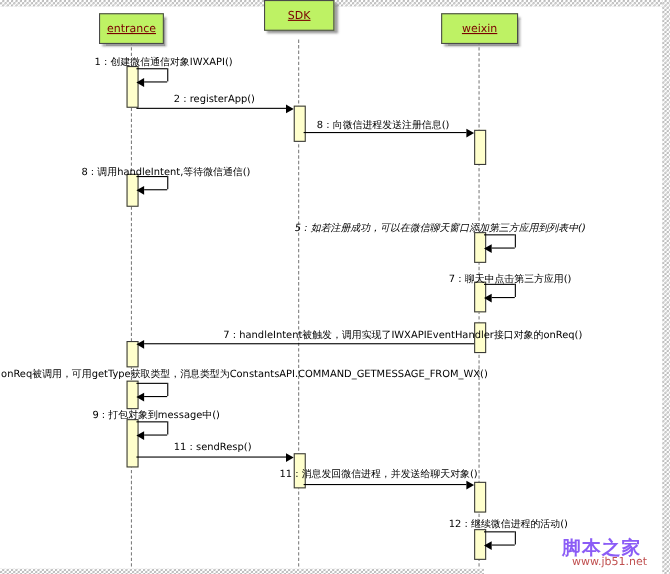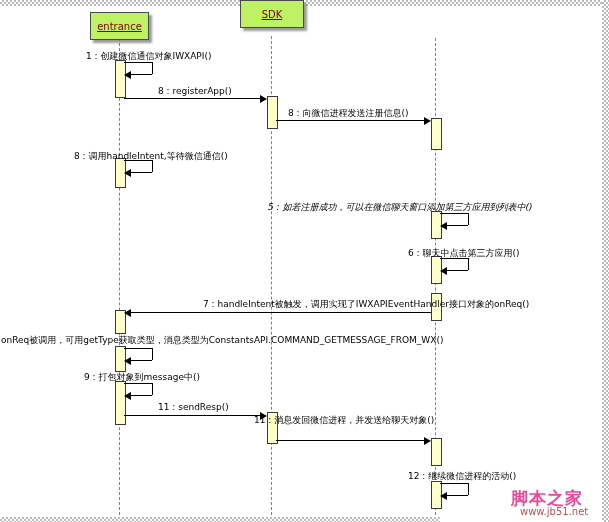--- a/index.html
+++ b/index.html
@@ -15,41 +15,44 @@
   .lifeline{position:absolute;width:0;border-left:1px dashed #808080;}
   .actor{position:absolute;height:26px;background:#bef264;border:1px solid #4a4a4a;
          box-shadow:3px 3px 2px rgba(130,130,130,.8);display:flex;align-items:center;justify-content:center;}
   .actor-name{color:#7a0000;text-decoration:underline;font-size:10px;}
   .activation{position:absolute;width:9px;background:#ffffcc;border:1px solid #3a3a3a;}
   .hline{position:absolute;height:1px;background:#000;}
   .vline{position:absolute;width:1px;background:#000;}
   .arrow-r{position:absolute;width:0;height:0;border-top:4px solid transparent;border-bottom:4px solid transparent;border-left:7px solid #000;}
   .arrow-l{position:absolute;width:0;height:0;border-top:4px solid transparent;border-bottom:4px solid transparent;border-right:7px solid #000;}
   .msg-label{position:absolute;white-space:nowrap;}
-  #wm-title{position:absolute;left:511px;top:487px;font-size:17px;font-weight:bold;color:#ec4899;letter-spacing:1px;}
+  #wm-title{position:absolute;left:511px;top:487px;font-size:17px;font-weight:bold;color:#8b5cf6;letter-spacing:1px;}
   #wm-url{position:absolute;left:520px;top:506px;font-size:10px;color:#c05050;}
 </style>
 </head>
 <body>
 
 <div id="diagram">
 
   <div class="dither dither-top"></div>
   <div class="dither dither-right"></div>
   <div class="dither dither-bottom"></div>
 
   <div class="lifeline" style="left:119px;top:38px;height:477px;"></div>
   <div class="lifeline" style="left:271px;top:36px;height:479px;"></div>
   <div class="lifeline" style="left:435px;top:38px;height:477px;"></div>
 
   <div class="actor" style="left:90px;top:12px;width:57px;">
     <span class="actor-name">entrance</span>
   </div>
   <div class="actor" style="left:240px;top:0;width:62px;">
     <span class="actor-name">SDK</span>
+  </div>
+  <div class="actor" style="left:401px;top:12px;width:68px;">
+    <span class="actor-name">weixin</span>
   </div>
 
   <div class="activation" style="left:115px;top:60px;height:36px;"></div>
   <div class="activation" style="left:115px;top:158px;height:28px;"></div>
   <div class="activation" style="left:115px;top:310px;height:22px;"></div>
   <div class="activation" style="left:115px;top:346px;height:24px;"></div>
   <div class="activation" style="left:115px;top:381px;height:42px;"></div>
 
   <div class="activation" style="left:267px;top:96px;height:31px;"></div>
   <div class="activation" style="left:267px;top:412px;height:30px;"></div>
@@ -63,21 +66,21 @@
 
   <div>
     <div class="msg-label" style="left:86px;top:50px;">1 : 创建微信通信对象IWXAPI()</div>
     <div class="hline" style="left:124px;top:62px;width:28px;"></div>
     <div class="vline" style="left:152px;top:62px;height:12px;"></div>
     <div class="hline" style="left:131px;top:74px;width:21px;"></div>
     <div class="arrow-l" style="left:124px;top:71px;"></div>
   </div>
 
   <div>
-    <div class="msg-label" style="left:158px;top:86px;">8 : registerApp()</div>
+    <div class="msg-label" style="left:158px;top:86px;">2 : registerApp()</div>
     <div class="hline" style="left:124px;top:98px;width:136px;"></div>
     <div class="arrow-r" style="left:260px;top:95px;"></div>
   </div>
 
   <div>
     <div class="msg-label" style="left:288px;top:107px;">8 : 向微信进程发送注册信息()</div>
     <div class="hline" style="left:276px;top:120px;width:148px;"></div>
     <div class="arrow-r" style="left:424px;top:117px;"></div>
   </div>
 
@@ -91,21 +94,21 @@
 
   <div>
     <div class="msg-label" style="left:268px;top:201px;font-style:italic;">5 : 如若注册成功，可以在微信聊天窗口添加第三方应用到列表中()</div>
     <div class="hline" style="left:440px;top:213px;width:28px;"></div>
     <div class="vline" style="left:468px;top:213px;height:12px;"></div>
     <div class="hline" style="left:447px;top:225px;width:21px;"></div>
     <div class="arrow-l" style="left:440px;top:222px;"></div>
   </div>
 
   <div>
-    <div class="msg-label" style="left:408px;top:247px;">6 : 聊天中点击第三方应用()</div>
+    <div class="msg-label" style="left:408px;top:247px;">7 : 聊天中点击第三方应用()</div>
     <div class="hline" style="left:440px;top:258px;width:28px;"></div>
     <div class="vline" style="left:468px;top:258px;height:12px;"></div>
     <div class="hline" style="left:447px;top:270px;width:21px;"></div>
     <div class="arrow-l" style="left:440px;top:267px;"></div>
   </div>
 
   <div>
     <div class="msg-label" style="left:203px;top:298px;">7 : handleIntent被触发，调用实现了IWXAPIEventHandler接口对象的onReq()</div>
     <div class="hline" style="left:131px;top:312px;width:300px;"></div>
     <div class="arrow-l" style="left:124px;top:309px;"></div>
@@ -127,21 +130,21 @@
     <div class="arrow-l" style="left:124px;top:392px;"></div>
   </div>
 
   <div>
     <div class="msg-label" style="left:158px;top:402px;">11 : sendResp()</div>
     <div class="hline" style="left:124px;top:415px;width:136px;"></div>
     <div class="arrow-r" style="left:260px;top:412px;"></div>
   </div>
 
   <div>
-    <div class="msg-label" style="left:254px;top:414px;">11 : 消息发回微信进程，并发送给聊天对象()</div>
+    <div class="msg-label" style="left:254px;top:425px;">11 : 消息发回微信进程，并发送给聊天对象()</div>
     <div class="hline" style="left:276px;top:440px;width:148px;"></div>
     <div class="arrow-r" style="left:424px;top:437px;"></div>
   </div>
 
   <div>
     <div class="msg-label" style="left:408px;top:470px;">12 : 继续微信进程的活动()</div>
     <div class="hline" style="left:440px;top:483px;width:28px;"></div>
     <div class="vline" style="left:468px;top:483px;height:12px;"></div>
     <div class="hline" style="left:447px;top:495px;width:21px;"></div>
     <div class="arrow-l" style="left:440px;top:492px;"></div>

